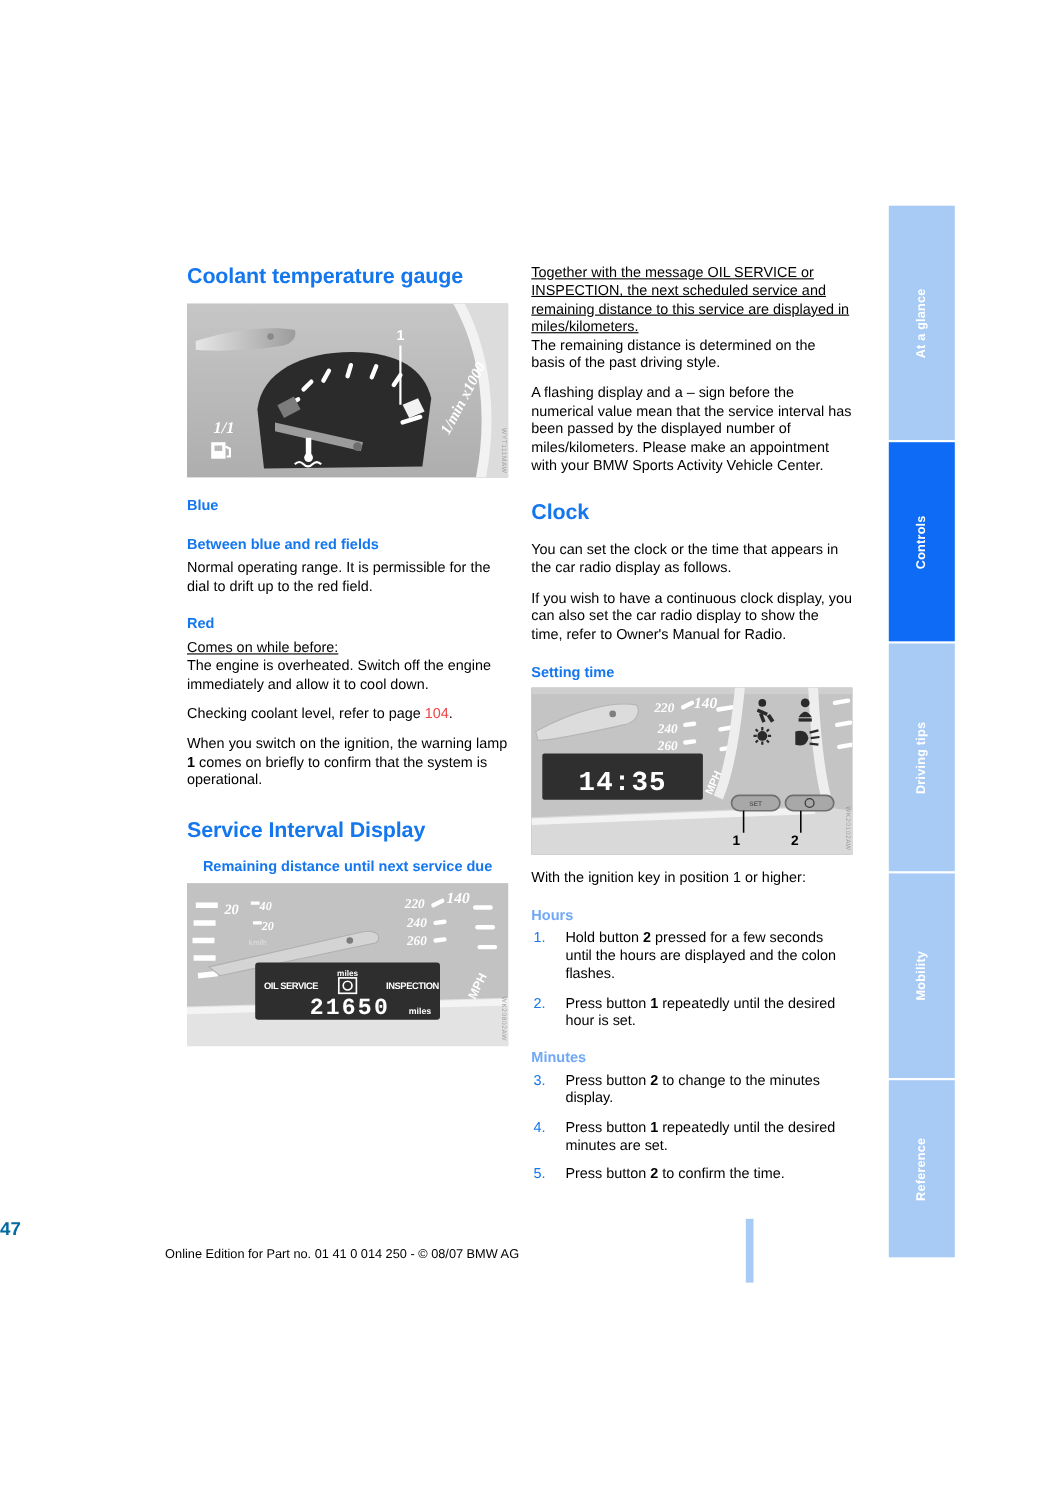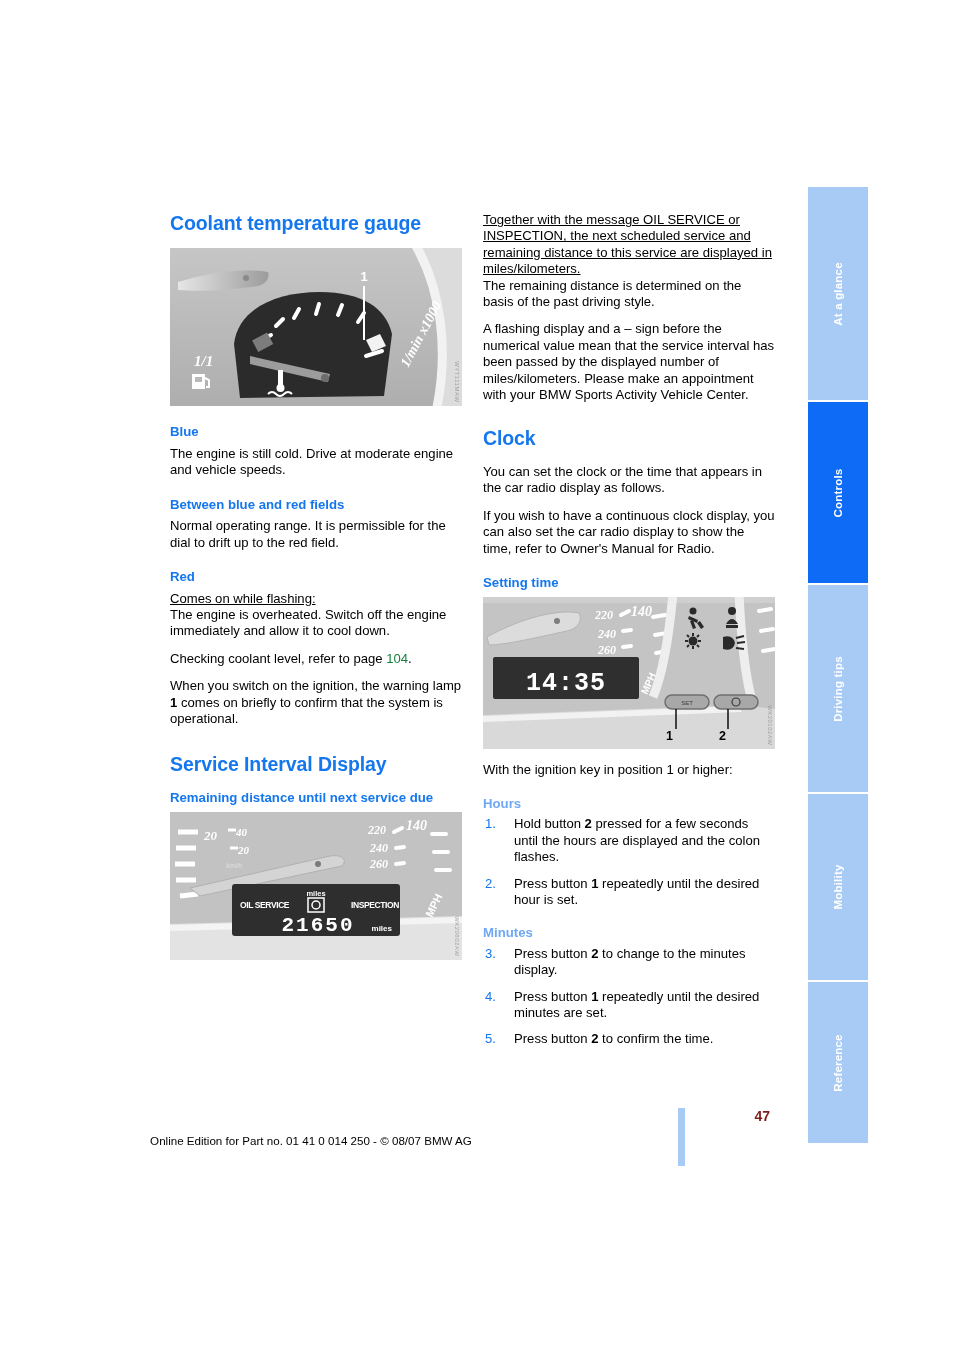--- a/index.html
+++ b/index.html
@@ -58,21 +58,21 @@
   .tab-0 { top: 0px;   height: 213px; }
   .tab-1 { top: 215px; height: 181px; }
   .tab-2 { top: 398px; height: 207px; }
   .tab-3 { top: 607px; height: 186px; }
   .tab-4 { top: 795px; height: 161px; }
 
   
   .col {
     position: absolute;
     width: 292px;
-    top: 212px;
+    top: 240px;
   }
   .col-left  { left: 170px; }
   .col-right { left: 483px; }
 
   h1.section {
     color: #1477ee;
     font-size: 19.5px;
     font-weight: bold;
     margin: 0 0 14px 0;
     letter-spacing: -0.1px;
@@ -92,21 +92,21 @@
     margin: 17px 0 4px 0;
     line-height: 1.25;
   }
   p.body {
     font-size: 13.1px;
     line-height: 16.4px;
     color: #000000;
     margin: 0 0 11px 0;
   }
   p.tight { margin-bottom: 0; text-decoration: underline; }
-  .pagelink { color: #15803d; }
+  .pagelink { color: #ef4444; }
   .b { font-weight: bold; }
 
   ol.steps {
     margin: 0;
     padding: 0;
     list-style: none;
   }
   ol.steps li {
     position: relative;
     padding-left: 31px;
@@ -161,24 +161,24 @@
     left: 0;
     top: 1108px;
     width: 954px;
     text-align: center;
   }
   .page-number {
     position: absolute;
     left: 0;
     top: 0;
     width: 770px;
-    text-align: right;
-    font-size: 14px;
-    font-weight: bold;
-    color: #7f1d1d;
+    text-align: left;
+    font-size: 17px;
+    font-weight: bold;
+    color: #0369a1;
   }
   .footer-line {
     position: absolute;
     left: 0;
     top: 26px;
     width: 792px;
     text-align: center;
     font-size: 11.6px;
     color: #000;
     padding-right: 170px;
@@ -275,33 +275,32 @@
           <circle cx="6.5" cy="18" r="4" fill="#ffffff"></circle>
           <path d="M-6 24 q4 -4 8 0 q4 4 8 0 q4 -4 8 0" stroke="#ffffff" stroke-width="2" fill="none"></path>
         </g>
 
         <text transform="translate(238,120) rotate(-62)" font-family="Liberation Serif, serif" font-style="italic" font-size="14" font-weight="bold" fill="#ffffff">1/min x1000</text>
       </svg>
       <span class="fig-watermark">WYT111MAW</span>
     </div>
 
     <h2 class="sub">Blue</h2>
-    <p class="body">The engine is still cold. Drive at moderate engine and vehicle speeds.</p>
 
     <h2 class="sub">Between blue and red fields</h2>
     <p class="body">Normal operating range. It is permissible for the dial to drift up to the red field.</p>
 
     <h2 class="sub">Red</h2>
-    <p class="body tight">Comes on while flashing:</p>
+    <p class="body tight">Comes on while before:</p>
     <p class="body">The engine is overheated. Switch off the engine immediately and allow it to cool down.</p>
     <p class="body"><span>Checking coolant level, refer to page </span><span class="pagelink">104</span><span>.</span></p>
     <p class="body"><span>When you switch on the ignition, the warning lamp </span><span class="b">1</span><span> comes on briefly to confirm that the system is operational.</span></p>
 
     <h1 class="section" style="margin-top:26px;">Service Interval Display</h1>
-    <h2 class="sub" style="margin-top:0;">Remaining distance until next service due</h2>
+    <h2 class="sub" style="margin-top:0;text-align:center;">Remaining distance until next service due</h2>
 
     <div class="figure" id="fig-service">
       <svg width="292" height="148" viewBox="0 0 292 148">
         <rect x="0" y="0" width="292" height="148" fill="#c2c2c2"></rect>
         <path d="M0 112 L292 104 L292 148 L0 148 Z" fill="#e3e3e3"></path>
         <path d="M0 116 L292 108" stroke="#f4f4f4" stroke-width="6" fill="none"></path>
 
         <g stroke="#ffffff" stroke-width="5" stroke-linecap="butt">
           <line x1="8" y1="20" x2="28" y2="20"></line>
           <line x1="6" y1="36" x2="26" y2="36"></line>

